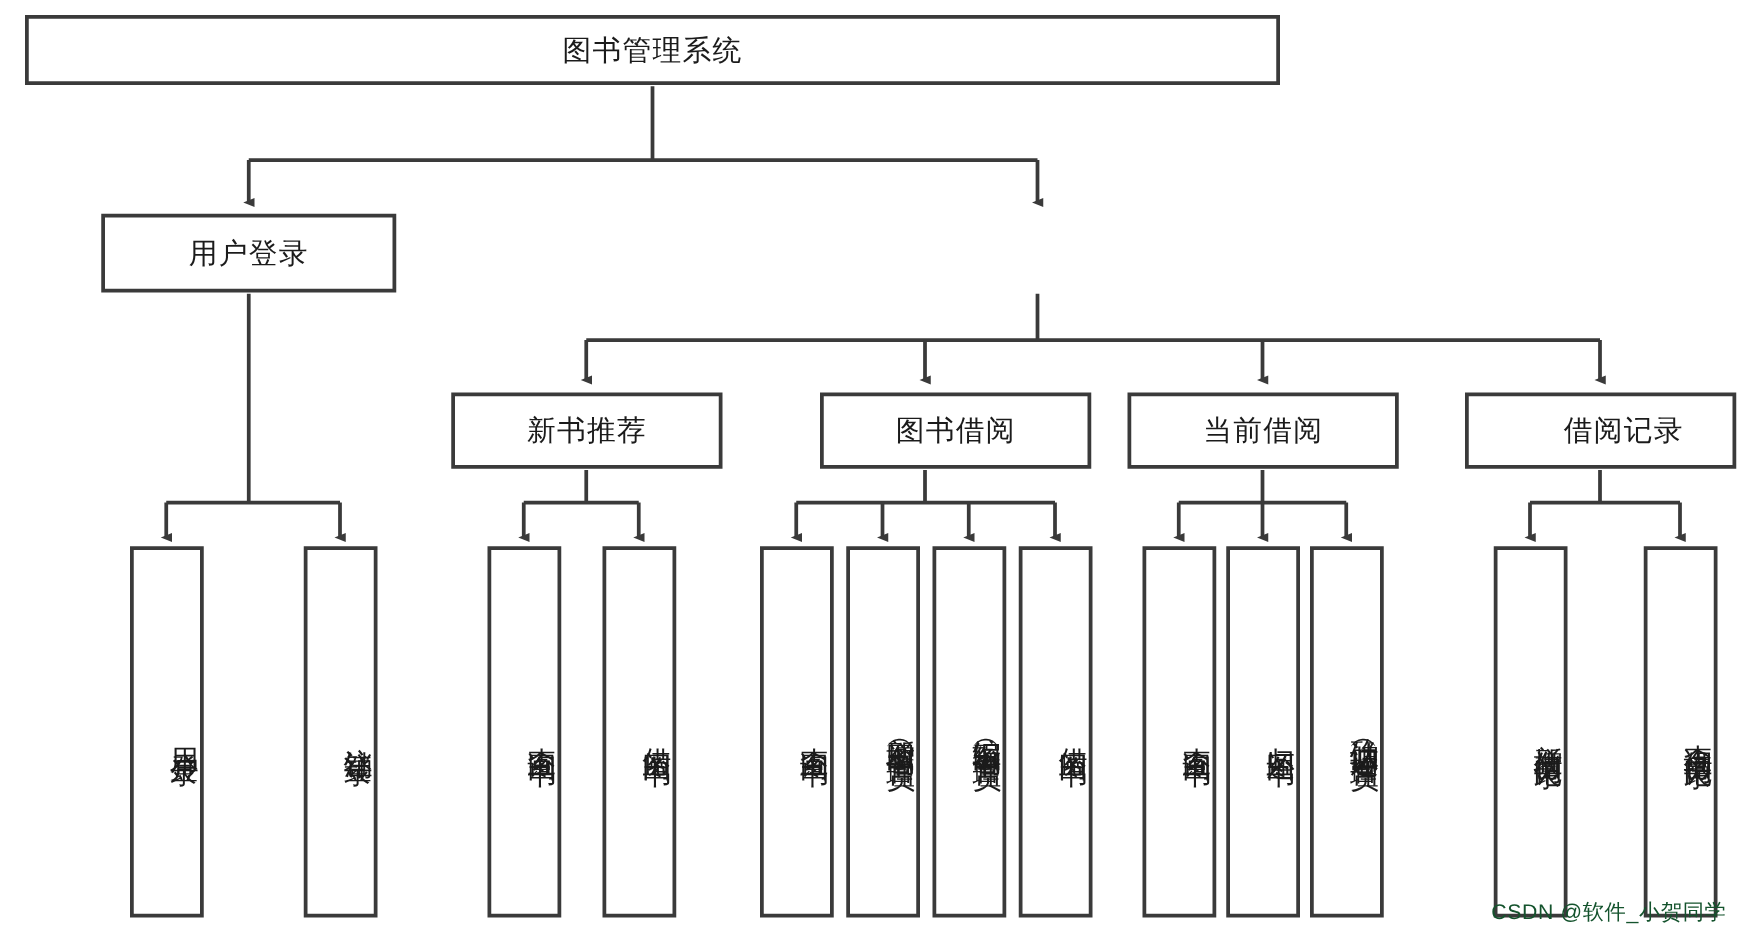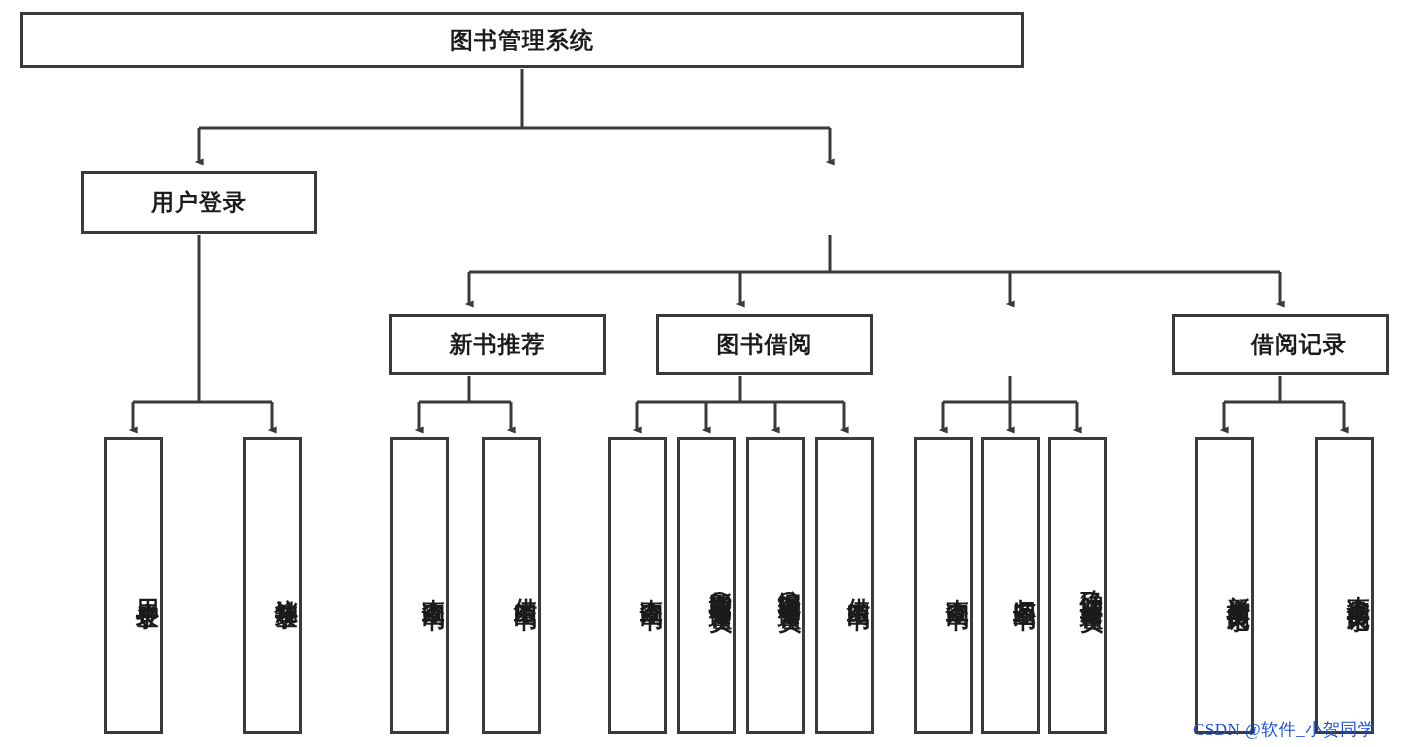--- a/index.html
+++ b/index.html
@@ -29,21 +29,20 @@
     position: absolute;
     box-sizing: border-box;
     background: #ffffff;
     border: 3px solid #3a3a3a;
     display: flex;
     align-items: center;
     justify-content: center;
     color: #1b1b1b;
     text-align: center;
     z-index: 2;
-    font-weight: bold;
   }
   .node.horiz {
     font-size: 23px;
     letter-spacing: 1px;
   }
   .node.vert {
     writing-mode: vertical-rl;
     text-orientation: upright;
     font-size: 23px;
     letter-spacing: 3px;
@@ -54,25 +53,24 @@
     justify-content: center;
   }
   .node.vert .txt {
     writing-mode: vertical-rl;
     text-orientation: upright;
     white-space: nowrap;
   }
   .watermark {
     position: absolute;
     font-size: 17px;
-    color: #1d4ed8;
+    color: #14532d;
     letter-spacing: 0.5px;
     white-space: nowrap;
     z-index: 3;
-    font-family: Liberation Serif, serif;
   }
 </style>
 </head>
 <body>
 
 <div id="canvas">
 
   <svg id="wires" viewBox="0 0 1405 747">
     <defs>
       <marker id="arrow" markerWidth="10" markerHeight="10" refX="4.2" refY="5" orient="auto" markerUnits="userSpaceOnUse">
@@ -124,25 +122,28 @@
   </svg>
 
   <div class="node horiz" style="left:20px;top:12px;width:1004px;height:56px;">
     <span class="txt">图书管理系统</span>
   </div>
 
   <div class="node horiz" style="left:81px;top:171px;width:236px;height:63px;">
     <span class="txt">用户登录</span>
   </div>
 
-  <div class="node horiz" style="left:361px;top:314px;width:217px;height:61px;margin-left:28px;">
+  <div class="node horiz" style="left:361px;top:314px;width:217px;height:61px;">
     <span class="txt">新书推荐</span>
   </div>
   <div class="node horiz" style="left:632px;top:314px;width:217px;height:61px;margin-left:24px;">
     <span class="txt">图书借阅</span>
+  </div>
+  <div class="node horiz" style="left:902px;top:314px;width:217px;height:61px;">
+    <span class="txt">当前借阅</span>
   </div>
   <div class="node horiz" style="left:1172px;top:314px;width:217px;height:61px;padding-left:37px;">
     <span class="txt">借阅记录</span>
   </div>
 
   <div class="node vert" style="left:104px;top:437px;width:59px;height:297px;">
     <span class="txt">用户登录</span>
   </div>
   <div class="node vert" style="left:243px;top:437px;width:59px;height:297px;">
     <span class="txt">注销登录</span>

